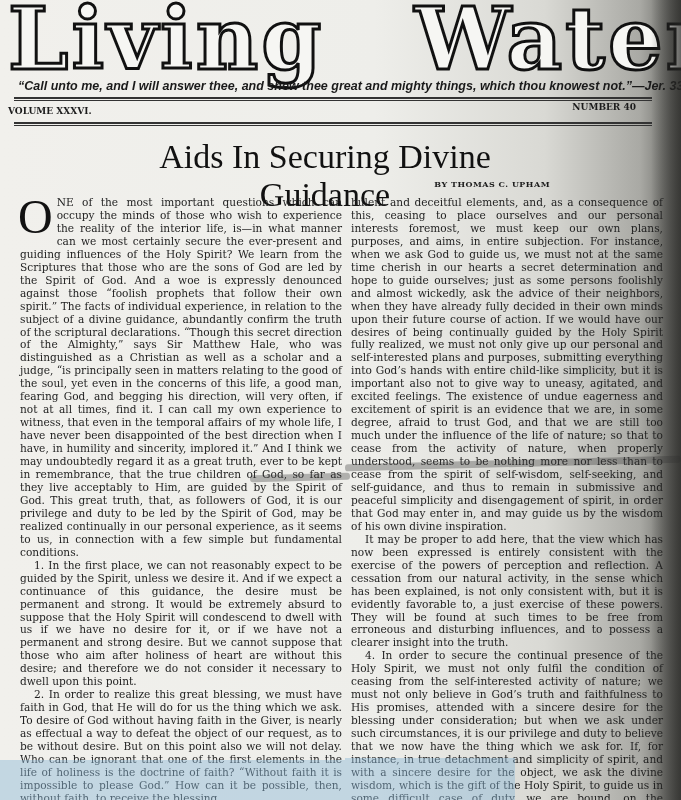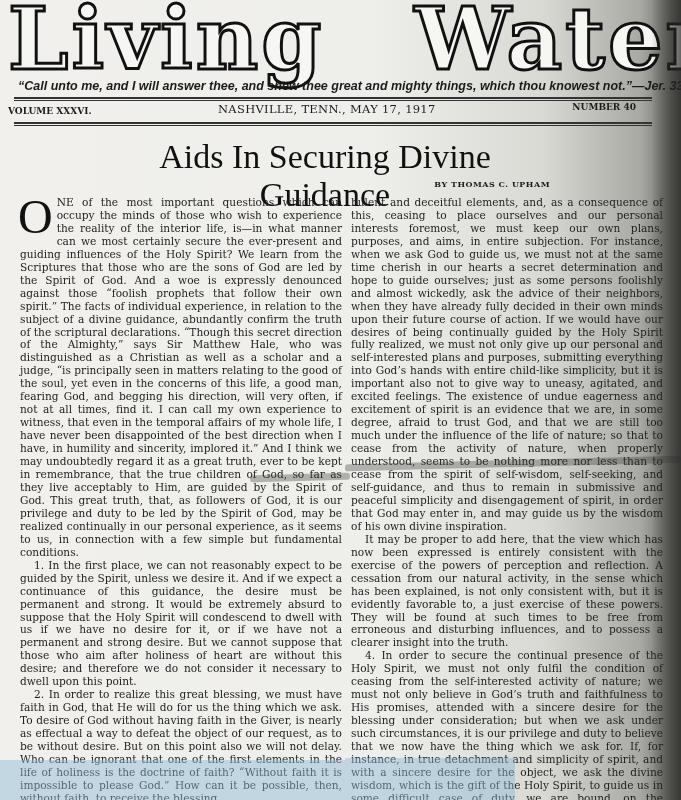--- a/index.html
+++ b/index.html
@@ -72,21 +72,20 @@
 
 <div class="masthead"><span>Living</span><span class="gap"></span><span>Water</span></div>
 
 <div class="motto">“Call unto me, and I will answer thee, and shew thee great and mighty things, which thou knowest not.”—Jer. 33:3</div>
 
 <div class="rule" style="top:97px;height:2px;"></div>
 <div class="rule" style="top:100px;height:1px;"></div>
 
 <div class="issue-row">
   <span class="vol">VOLUME XXXVI.</span>
-  <span class="place">NASHVILLE, TENN., MAY 17, 1917</span>
   <span class="num">NUMBER 40</span>
 </div>
 
 <div class="rule" style="top:122px;height:2px;"></div>
 <div class="rule" style="top:125px;height:1px;"></div>
 
 <div class="title">Aids In Securing Divine Guidance</div>
 <div class="byline">BY THOMAS C. UPHAM</div>
 
 <div class="col left">

